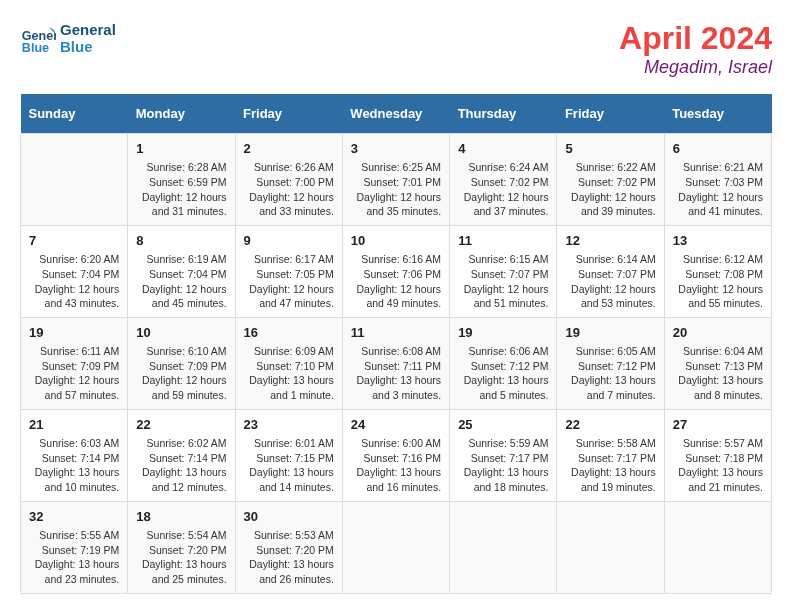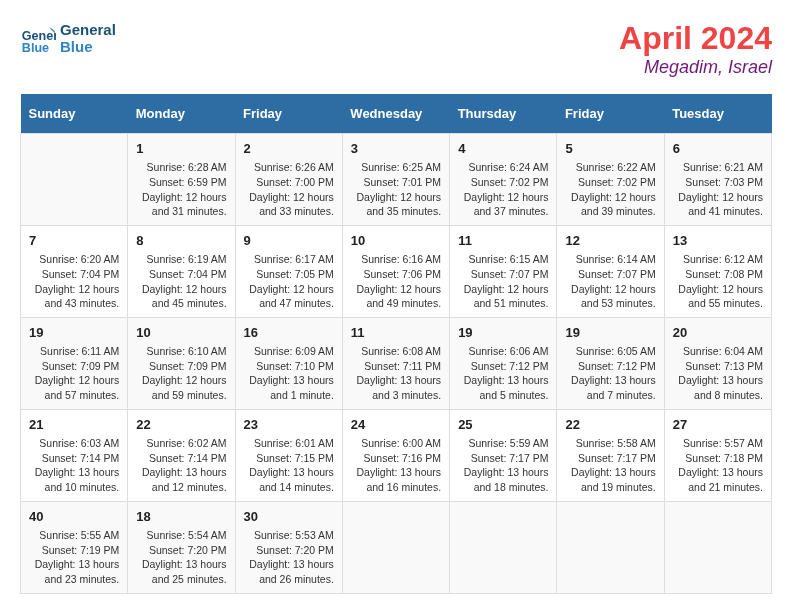--- a/index.html
+++ b/index.html
@@ -228,21 +228,21 @@
           <span class="day-number">22</span>
           <div class="day-info">Sunrise: 5:58 AM<br>Sunset: 7:17 PM<br>Daylight: 13 hours<br>and 19 minutes.</div>
         </td>
         <td>
           <span class="day-number">27</span>
           <div class="day-info">Sunrise: 5:57 AM<br>Sunset: 7:18 PM<br>Daylight: 13 hours<br>and 21 minutes.</div>
         </td>
       </tr>
       <tr>
         <td>
-          <span class="day-number">40</span>
+          <span class="day-number">32</span>
           <div class="day-info">Sunrise: 5:55 AM<br>Sunset: 7:19 PM<br>Daylight: 13 hours<br>and 23 minutes.</div>
         </td>
         <td>
           <span class="day-number">18</span>
           <div class="day-info">Sunrise: 5:54 AM<br>Sunset: 7:20 PM<br>Daylight: 13 hours<br>and 25 minutes.</div>
         </td>
         <td>
           <span class="day-number">30</span>
           <div class="day-info">Sunrise: 5:53 AM<br>Sunset: 7:20 PM<br>Daylight: 13 hours<br>and 26 minutes.</div>
         </td>

